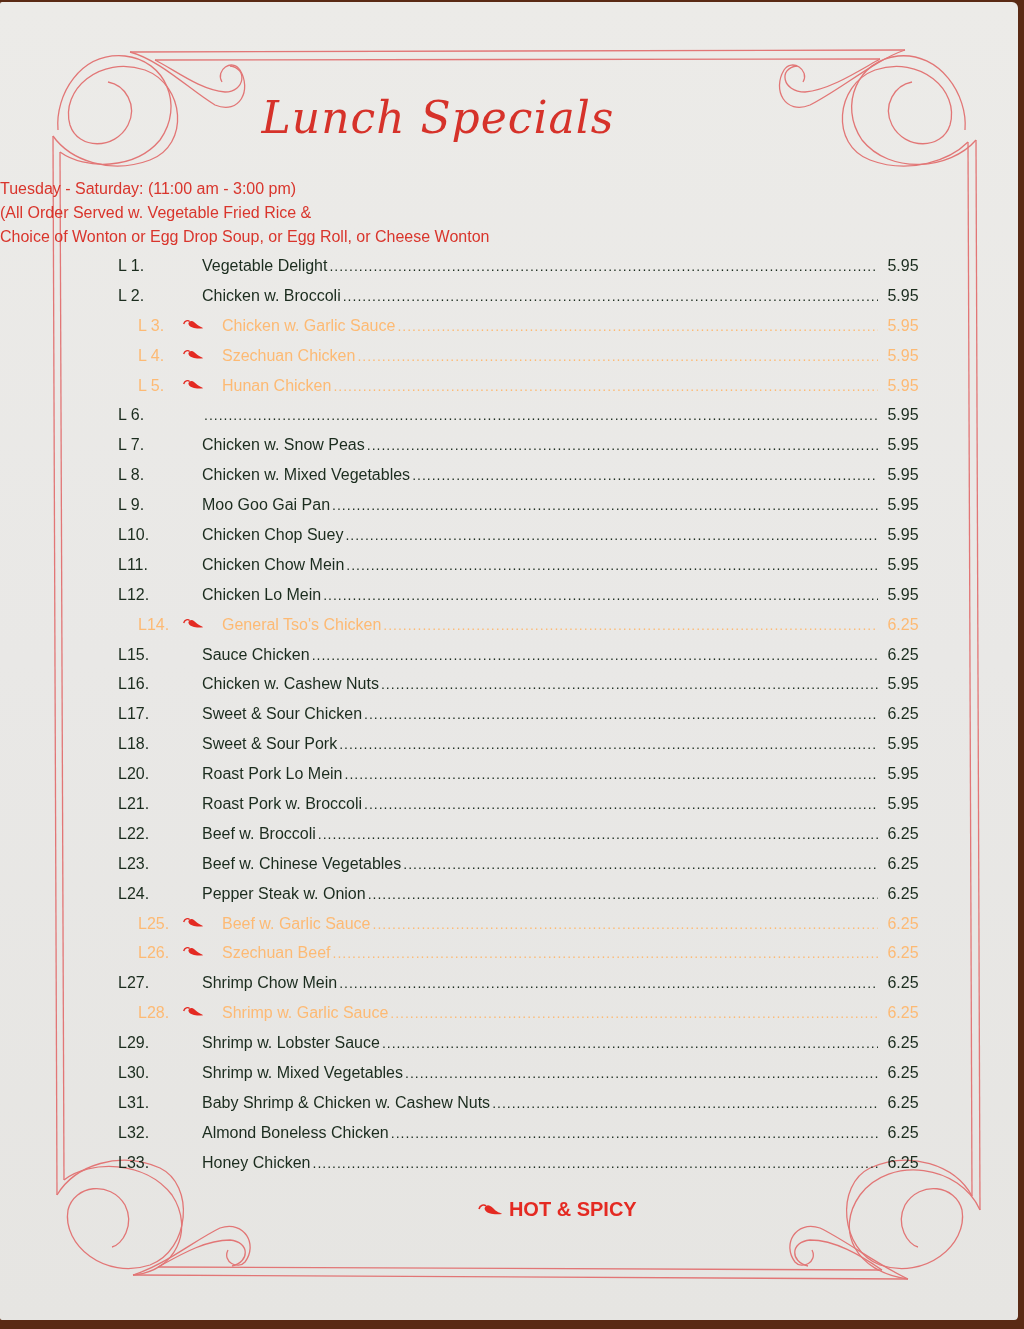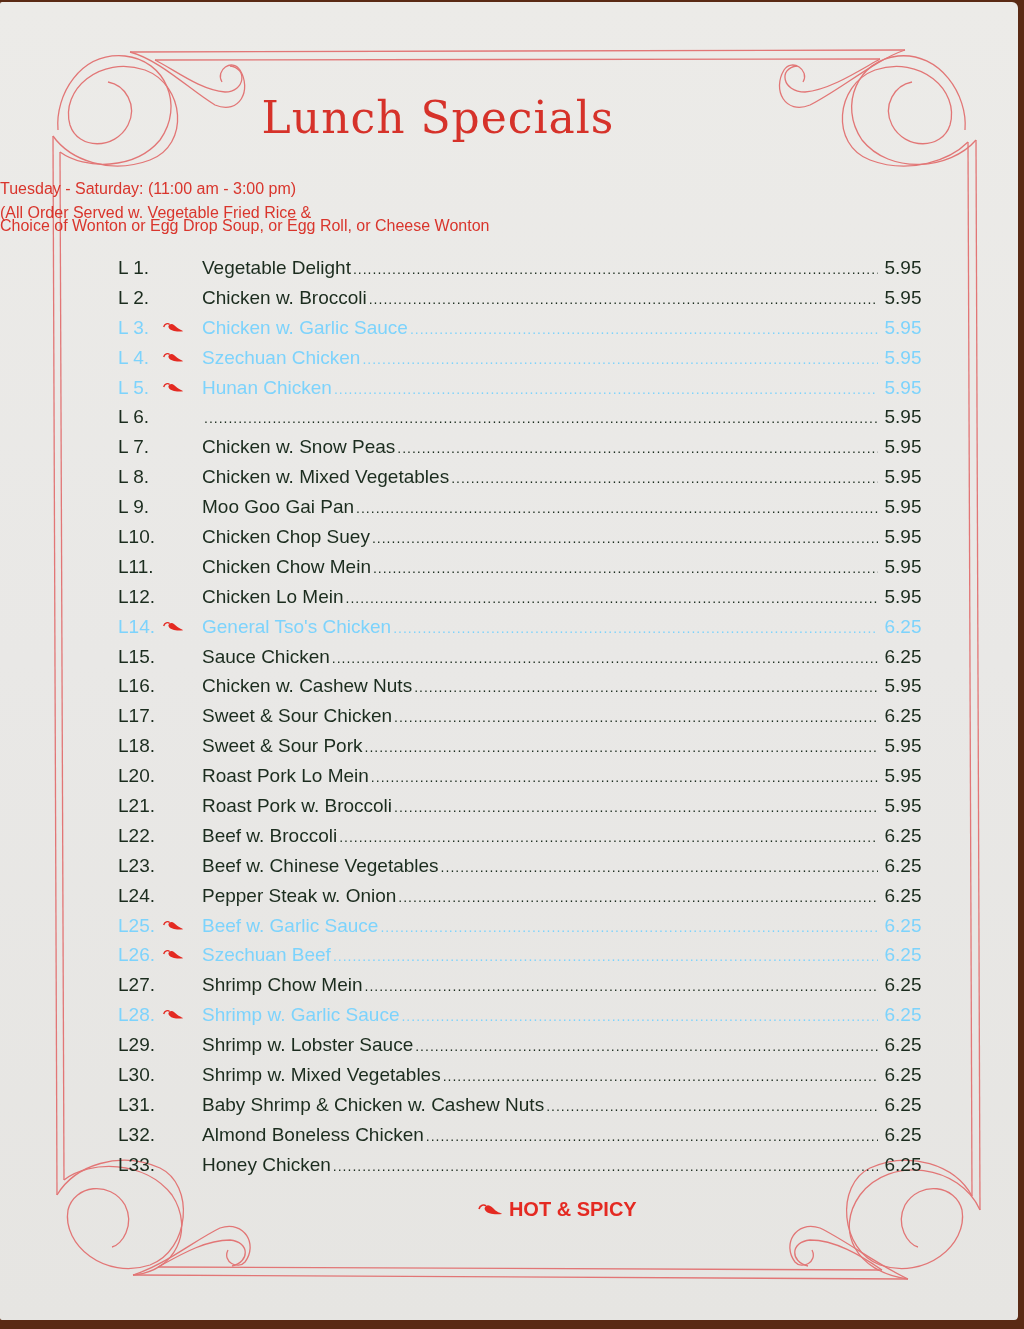--- a/index.html
+++ b/index.html
@@ -10,33 +10,33 @@
     font-family: "Liberation Sans", sans-serif;
   }
   .paper {
     position: absolute; left: 0; top: 2px; width: 1018px; height: 1318px;
     background: linear-gradient(180deg, #ecebe8 0%, #e9e8e6 50%, #e6e5e2 100%);
     border-radius: 2px 6px 4px 2px;
   }
   .border-svg { position: absolute; left: 0; top: 0; width: 1024px; height: 1329px; pointer-events: none; }
   .title {
     position: absolute; left: 0; width: 876px; top: 92px; text-align: center;
-    font-family: "DejaVu Serif", serif; 
+    font-family: "DejaVu Serif", serif; font-style: italic;
     font-size: 44px; color: #d6322a; letter-spacing: 1px;
   }
   .subtitle {
     position: absolute; left: 0; width: 1024px; 
     font-size: 16px; color: #d9352c; line-height: 24px;
   }
   .menu { position: absolute; left: 118px; top: 257px; width: 808px; }
   .row {
     display: flex; align-items: baseline; height: 29.9px;
-    font-size: 19px; color: #1b2c1e;
-  }
-  .row.spicy { color: #7dd3fc; }
+    font-size: 16px; color: #1b2c1e;
+  }
+  .row.spicy { color: #fdba74; margin-left: 20px; }
   .code { width: 44px; flex: none; white-space: pre; }
   .pepper { width: 40px; flex: none; font-size: 14px; }
   .pepper svg { width: 22px; height: 12px; vertical-align: 1px; }
   .name { flex: none; white-space: nowrap; }
   .dots {
     flex: 1; overflow: hidden; white-space: nowrap; margin: 0 2px;
     letter-spacing: 1px; font-size: 14px;
   }
   .dots::after { content: "..............................................................................................................................................................................................................."; }
   .price { flex: none; width: 46px; text-align: center; }
@@ -87,21 +87,21 @@
     <path d="M972 1196 C 955 1165, 910 1150, 870 1168 C 835 1185, 840 1250, 880 1265 C 925 1280, 968 1245, 962 1210 C 956 1185, 920 1180, 905 1205 C 895 1225, 908 1245, 918 1247"></path>
     <path d="M980 1210 C 960 1165, 890 1155, 860 1195 C 835 1230, 855 1272, 908 1279"></path>
     <path d="M908 1279 C 878 1265, 845 1240, 820 1228 C 795 1220, 782 1245, 795 1262 C 802 1270, 818 1262, 812 1250"></path>
     <path d="M882 1270 C 860 1255, 835 1240, 810 1240 C 790 1242, 790 1262, 808 1266"></path>
   </g>
 </svg>
 
 <div class="title">Lunch Specials</div>
 <div class="subtitle" style="top:177px;">Tuesday - Saturday: (11:00 am - 3:00 pm)</div>
 <div class="subtitle" style="top:201px;">(All Order Served w. Vegetable Fried Rice &amp;</div>
-<div class="subtitle" style="top:214px;">Choice of Wonton or Egg Drop Soup, or Egg Roll, or Cheese Wonton</div>
+<div class="subtitle" style="top:225px;">Choice of Wonton or Egg Drop Soup, or Egg Roll, or Cheese Wonton</div>
 
 <div class="menu" id="menu">
     <div class="row">
       <span class="code">L 1.</span>
       <span class="pepper"></span>
       <span class="name">Vegetable Delight</span>
       <span class="dots"></span>
       <span class="price">5.95</span>
     </div>
     <div class="row">

